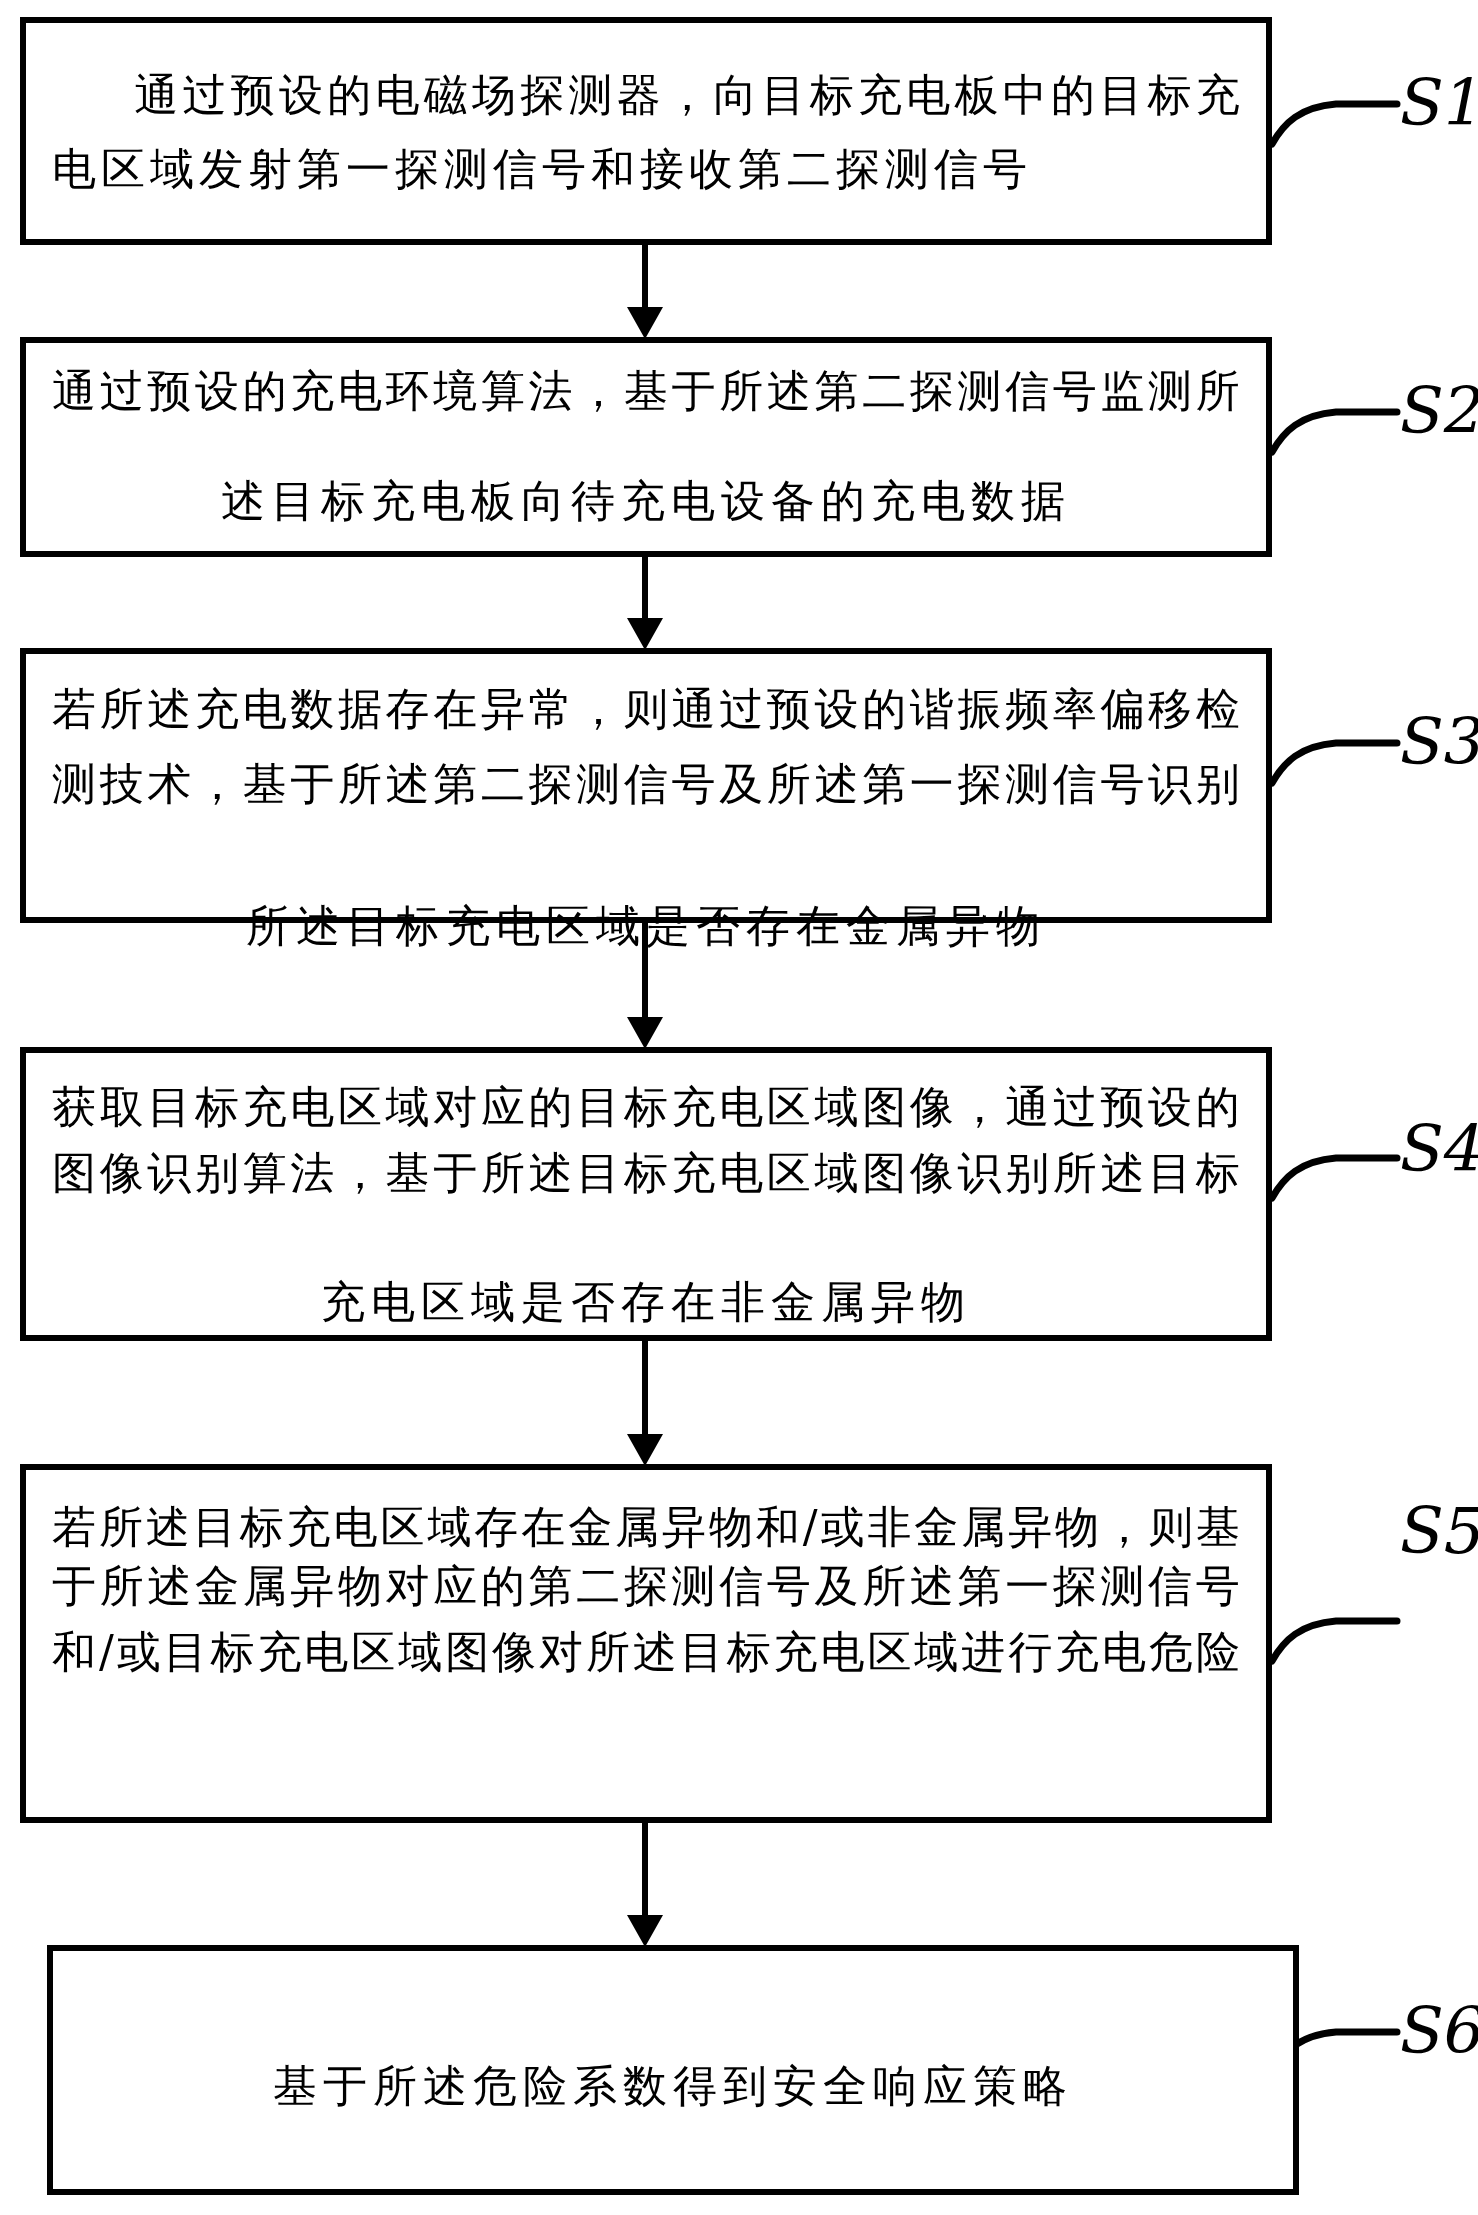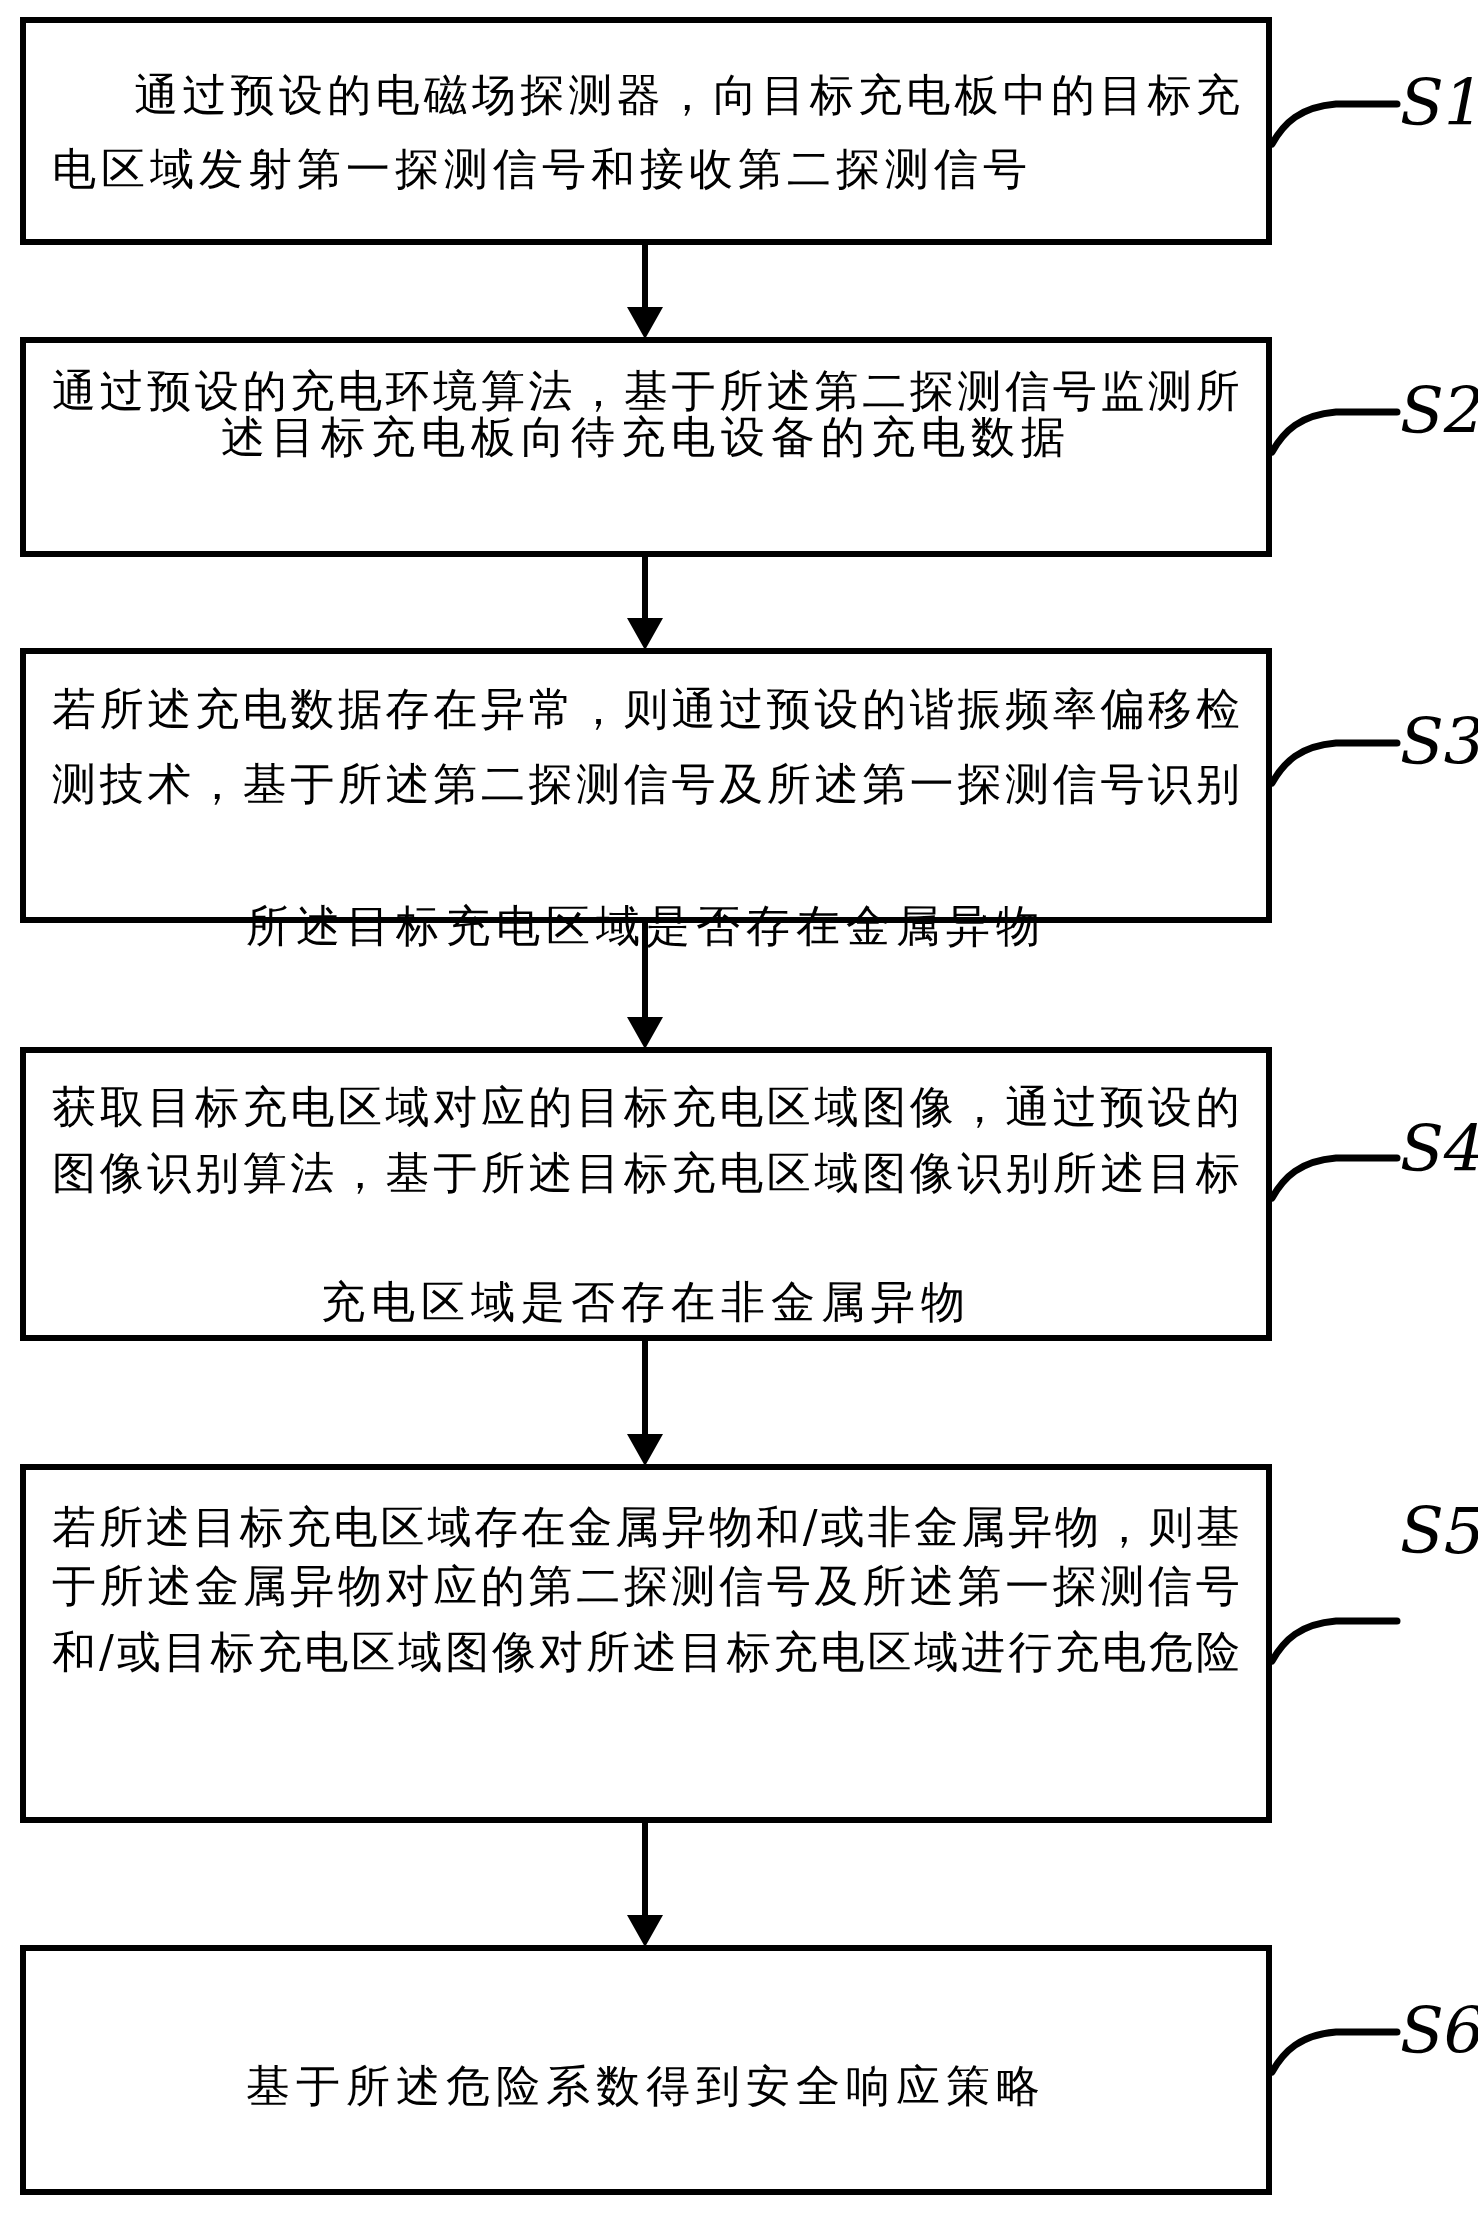--- a/index.html
+++ b/index.html
@@ -154,21 +154,21 @@
         <span>第</span>
         <span>二</span>
         <span>探</span>
         <span>测</span>
         <span>信</span>
         <span>号</span>
         <span>监</span>
         <span>测</span>
         <span>所</span>
       </div>
-      <div class="tline center" style="">述目标充电板向待充电设备的充电数据</div>
+      <div class="tline center" style="margin-top: 64px;">述目标充电板向待充电设备的充电数据</div>
     </div>
     <div class="step-label" style="top: 374px;">S2</div>
     <div class="step-box" style="top: 648px; height: 275px;">
       <div class="tline justify" style="margin-top: 32px;">
         <span>若</span>
         <span>所</span>
         <span>述</span>
         <span>充</span>
         <span>电</span>
         <span>数</span>
@@ -359,17 +359,17 @@
         <span>域</span>
         <span>进</span>
         <span>行</span>
         <span>充</span>
         <span>电</span>
         <span>危</span>
         <span>险</span>
       </div>
     </div>
     <div class="step-label" style="top: 1494px;">S5</div>
-    <div class="step-box" style="top: 1945px; height: 250px;">
+    <div class="step-box" style="top: 1945px; height: 250px; margin-left: 27px;">
       <div class="tline center" style="margin-top: 112px;">基于所述危险系数得到安全响应策略</div>
     </div>
     <div class="step-label" style="top: 1994px;">S6</div>
   </div>
 
 </body></html>

